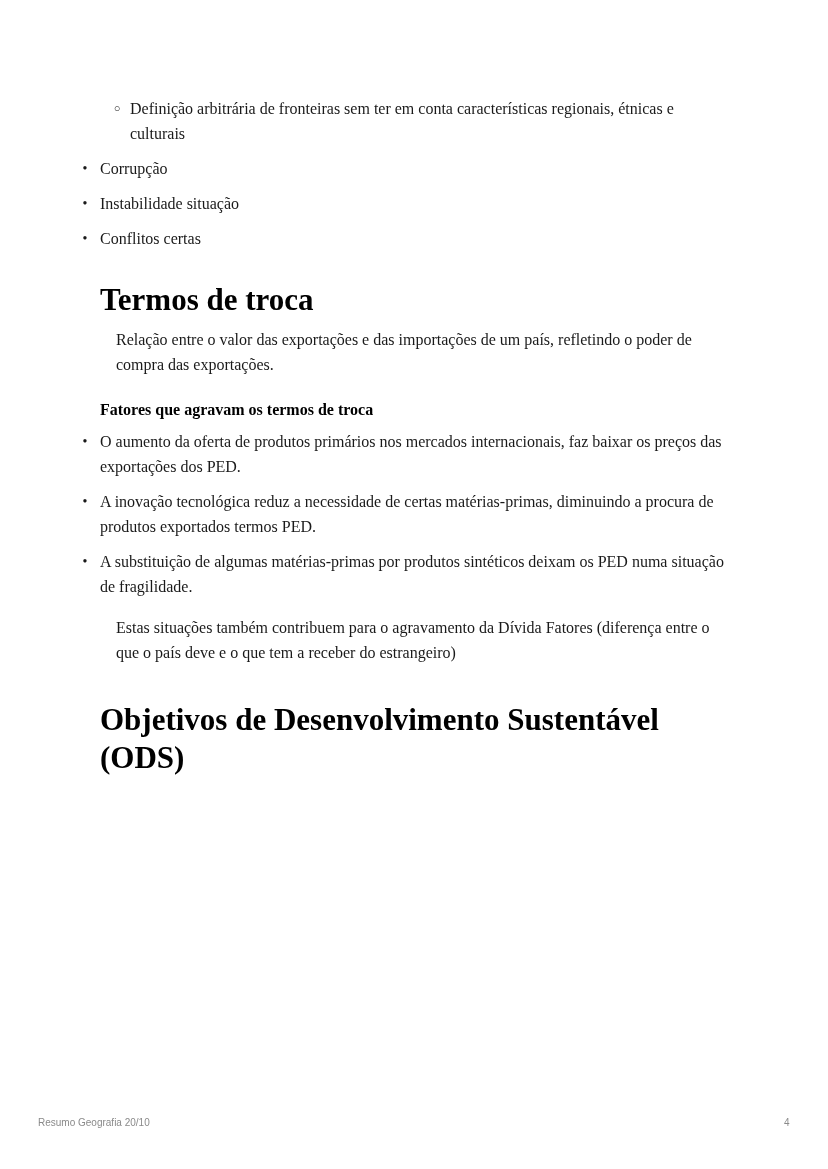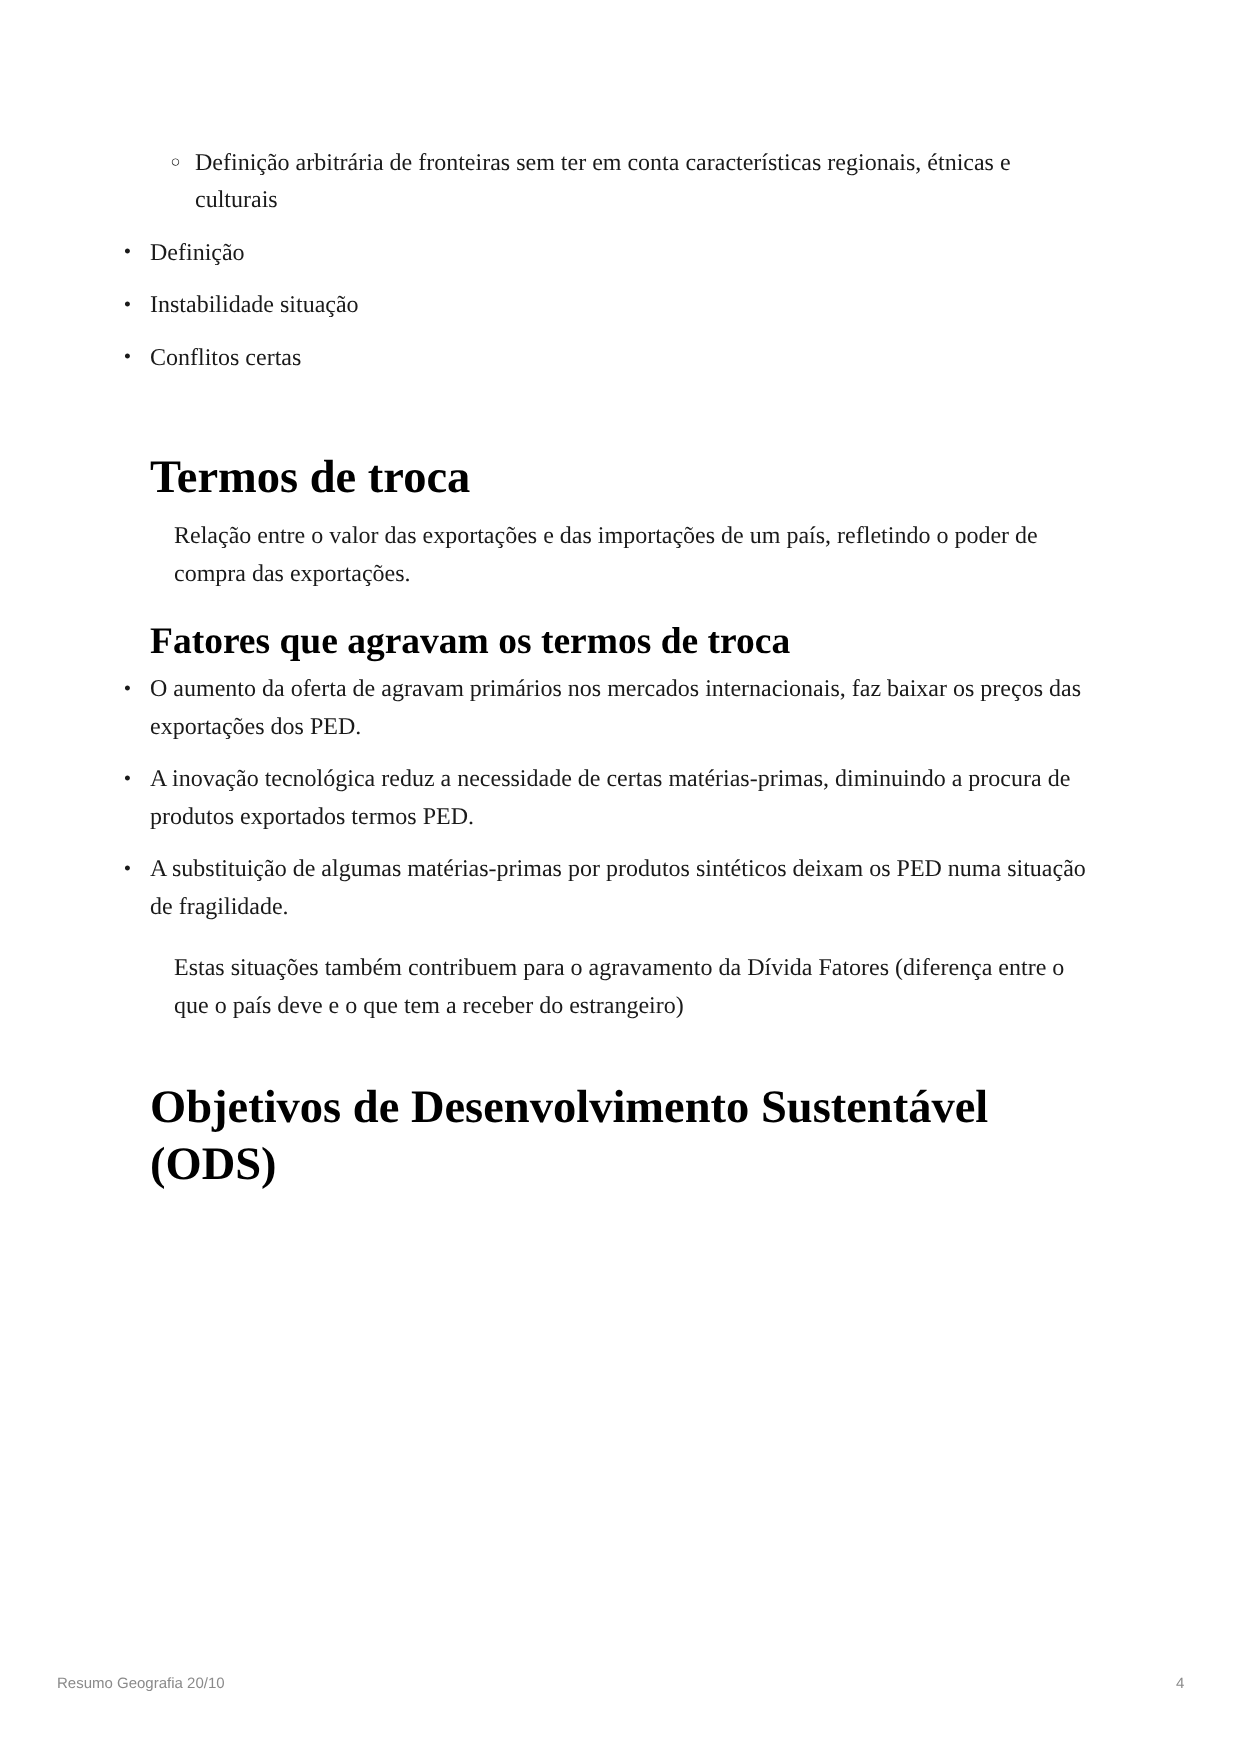--- a/index.html
+++ b/index.html
@@ -20,21 +20,21 @@
     .sub .li { margin-bottom: 10px; }
     .top .li { padding-left: 30px; margin-bottom: 10px; }
     .top .li .bullet { left: 8px; }
     .sub .li .bullet { left: -20px; font-size: 11px; }
     h1 {
       font-family: "Liberation Serif", serif; font-weight: bold;
       font-size: 31px; line-height: 38px; margin: 0; color: #000;
     }
     h3 {
       font-family: "Liberation Serif", serif; font-weight: bold;
-      font-size: 25px; line-height: 26px; margin: 0; color: #000;
+      font-size: 16px; line-height: 26px; margin: 0; color: #000;
     }
     p { font-size: 16px; line-height: 25px; margin: 16px; }
     .factors .li { padding-left: 30px; margin-bottom: 10px; }
     .factors .li .bullet { left: 8px; }
     .footer {
       position: absolute; top: 1117px; font-family: "Liberation Sans", sans-serif;
       font-size: 10px; color: #8a8a8a; text-align: right;
     }
   </style>
 </head>
@@ -43,40 +43,40 @@
 <div class="content">
   <ul class="sub" style="margin-left:-30px;">
     <li class="li">
       <span class="bullet">○</span>
       <span>Definição arbitrária de fronteiras sem ter em conta características regionais, étnicas e culturais</span>
     </li>
   </ul>
   <ul class="top" style="margin-left:-30px;">
     <li class="li">
       <span class="bullet">•</span>
-      <span>Definição</span>
+      <span>Corrupção</span>
     </li>
     <li class="li">
       <span class="bullet">•</span>
       <span>Instabilidade situação</span>
     </li>
     <li class="li">
       <span class="bullet">•</span>
       <span>Conflitos certas</span>
     </li>
   </ul>
 
-  <h1 style="margin-top:48px;">Termos de troca</h1>
+  <h1 style="margin-top:30px;">Termos de troca</h1>
   <p style="margin-top:8px;">Relação entre o valor das exportações e das importações de um país, refletindo o poder de compra das exportações.</p>
 
   <h3 style="margin-top:20px;">Fatores que agravam os termos de troca</h3>
   <ul class="factors" style="margin-left:-30px; margin-top:6px;">
     <li class="li">
       <span class="bullet">•</span>
-      <span>O aumento da oferta de agravam primários nos mercados internacionais, faz baixar os preços das exportações dos PED.</span>
+      <span>O aumento da oferta de produtos primários nos mercados internacionais, faz baixar os preços das exportações dos PED.</span>
     </li>
     <li class="li">
       <span class="bullet">•</span>
       <span>A inovação tecnológica reduz a necessidade de certas matérias-primas, diminuindo a procura de produtos exportados termos PED.</span>
     </li>
     <li class="li">
       <span class="bullet">•</span>
       <span>A substituição de algumas matérias-primas por produtos sintéticos deixam os PED numa situação de fragilidade.</span>
     </li>
   </ul>

